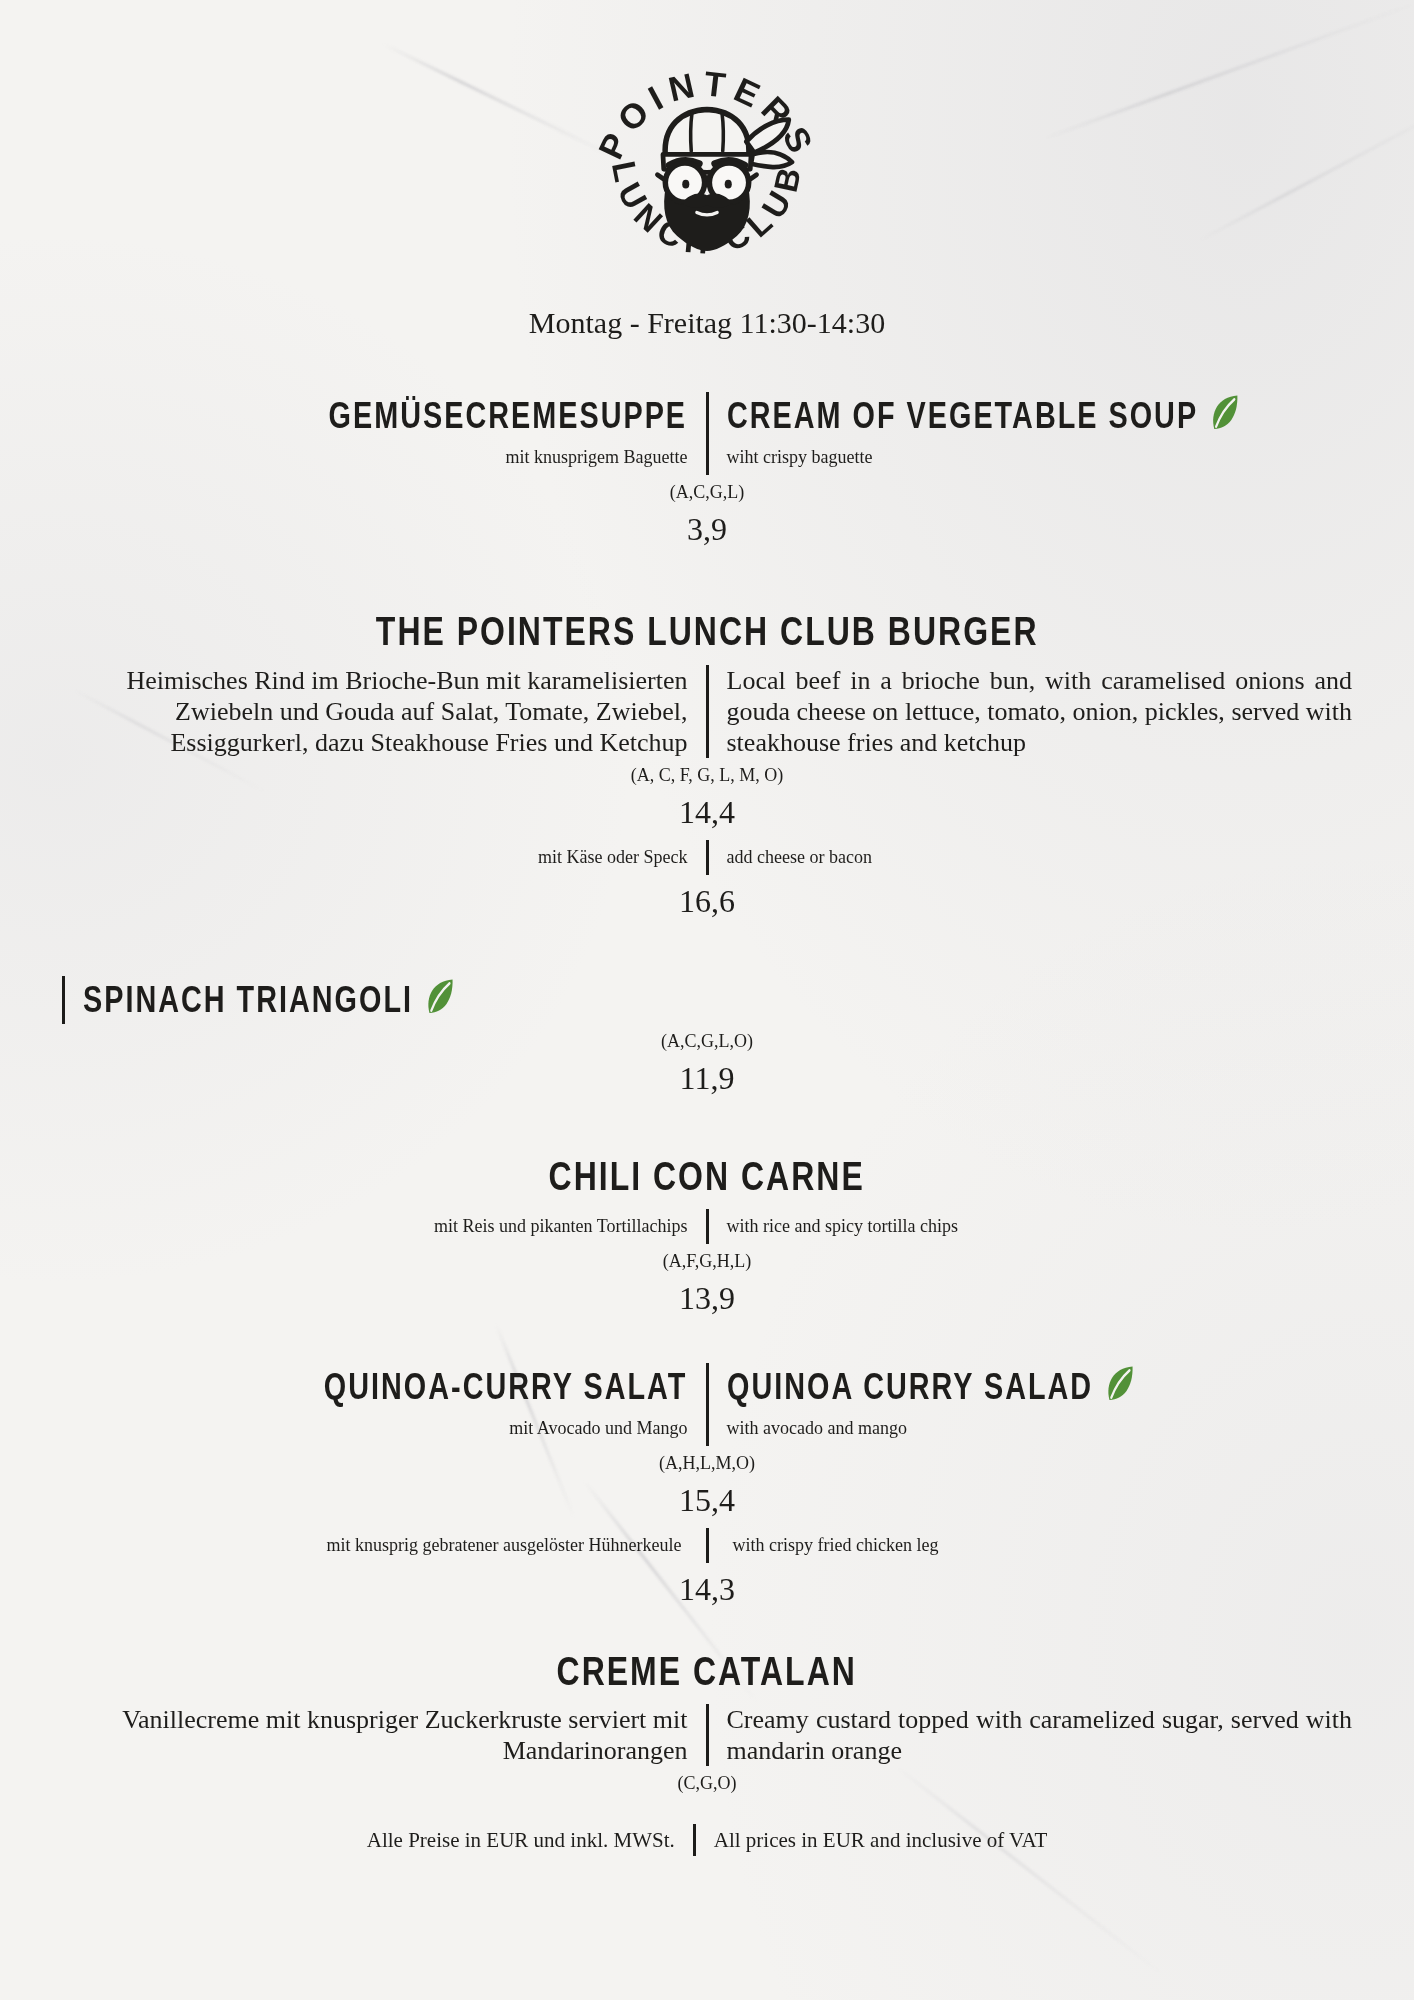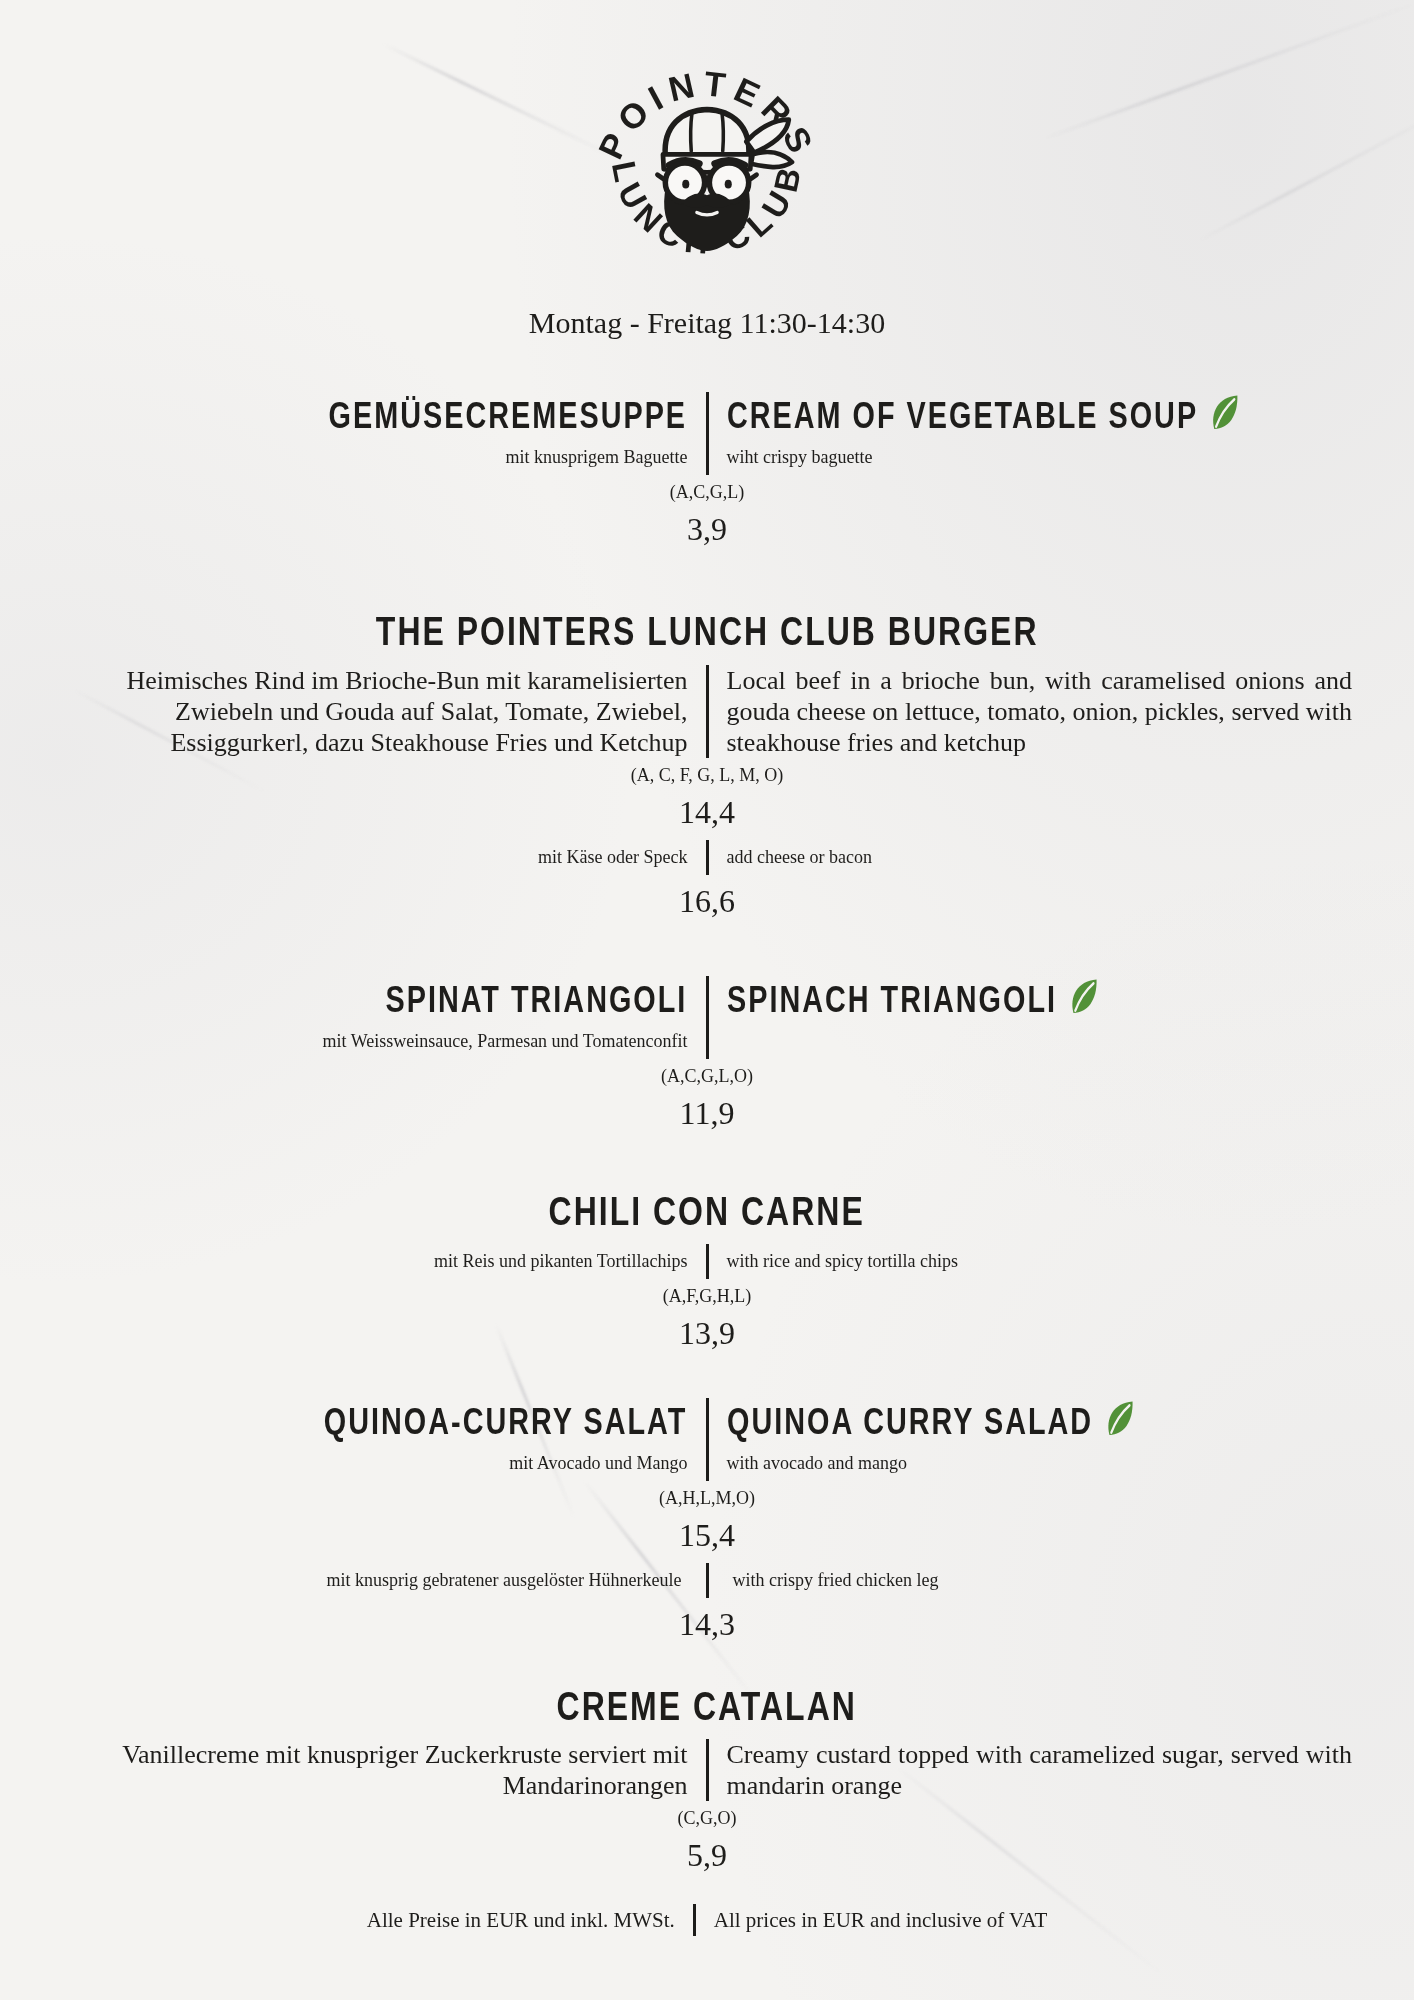--- a/index.html
+++ b/index.html
@@ -160,24 +160,20 @@
       <div class="pair-row extra">
         <div class="col de desc">mit Käse oder Speck</div>
         <div class="vr"></div>
         <div class="col en desc">add cheese or bacon</div>
       </div>
       <div class="price">16,6</div>
     </section>
 
     <section id="sec-triangoli">
       <div class="pair-row">
-        <div class="col de">
-          <div class="title"><span class="cond anchor-r">SPINAT TRIANGOLI</span></div>
-          <div class="desc">mit Weissweinsauce, Parmesan und Tomatenconfit</div>
-        </div>
         <div class="vr"></div>
         <div class="col en">
           <div class="title"><span class="cond anchor-l"><span>SPINACH TRIANGOLI</span><svg class="leaf" width="38" height="40" viewBox="0 0 100 100">
                   <path d="M 16,92 C 2,50 28,8 92,4 C 94,58 62,92 16,92 Z" fill="#529138"></path>
                   <path d="M 22,86 C 34,60 54,34 82,14" stroke="#f4f3f1" stroke-width="7" fill="none" stroke-linecap="round"></path>
                 </svg></span></div>
         </div>
       </div>
       <div class="allergens">(A,C,G,L,O)</div>
       <div class="price">11,9</div>
@@ -220,21 +216,20 @@
     </section>
 
     <section id="sec-creme">
       <div class="big-title"><span class="cond anchor-c">CREME CATALAN</span></div>
       <div class="pair-row">
         <div class="col de block de-block">Vanillecreme mit knuspriger Zuckerkruste serviert mit Mandarinorangen</div>
         <div class="vr"></div>
         <div class="col en block en-block">Creamy custard topped with caramelized sugar, served with mandarin orange</div>
       </div>
       <div class="allergens">(C,G,O)</div>
-      <div class="price">5,9</div>
     </section>
 
     <div class="pair-row footer">
       <div class="col de desc-f">Alle Preise in EUR und inkl. MWSt.</div>
       <div class="vr"></div>
       <div class="col en desc-f">All prices in EUR and inclusive of VAT</div>
     </div>
 
   </div>
 </div>

